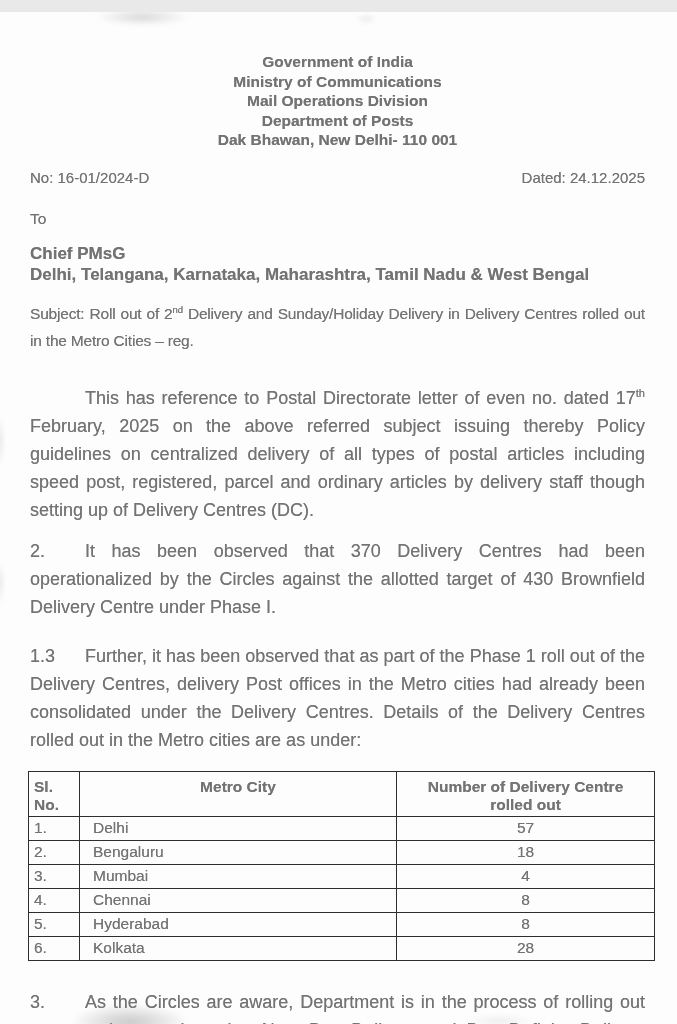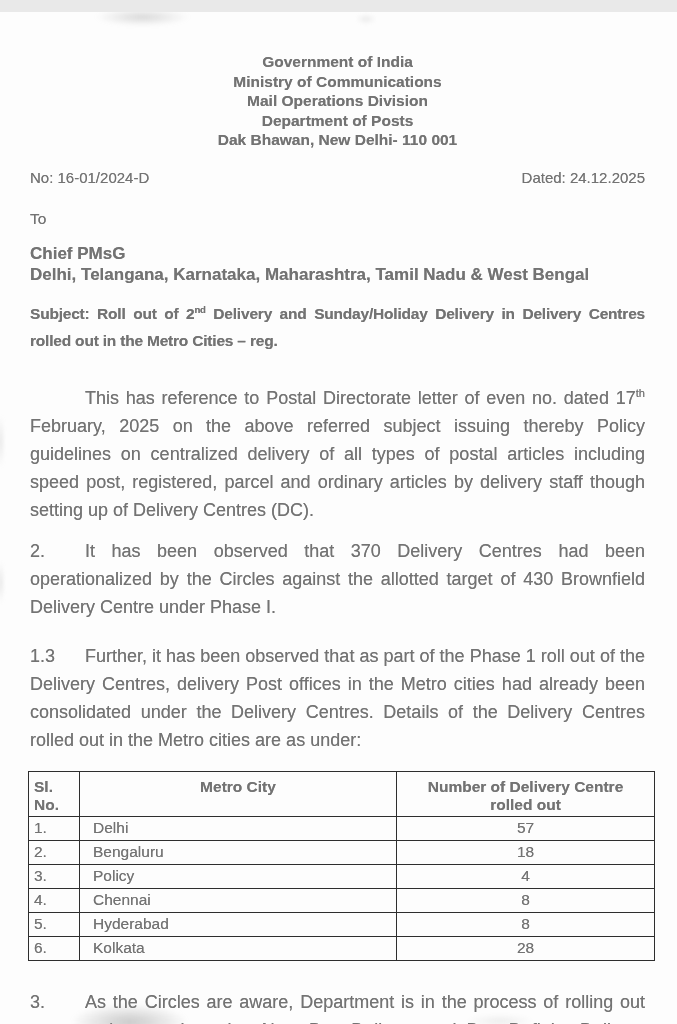--- a/index.html
+++ b/index.html
@@ -18,21 +18,21 @@
 
   .letterhead { text-align: center; font-weight: bold; font-size: 15.5px; line-height: 19.5px; }
 
   .ref-row { display: flex; justify-content: space-between; margin-top: 19px; font-size: 15px; }
 
   .to-line { margin-top: 24px; font-size: 15.5px; }
 
   .addressee { margin-top: 15px; font-weight: bold; font-size: 17px; line-height: 21px; }
 
   .subject {
-    margin-top: 15px; font-weight: bold; font-size: 15.5px; line-height: 27px;
+    margin-top: 15px; font-weight: normal; font-size: 15.5px; line-height: 27px;
     text-align: justify; letter-spacing: -0.2px;
   }
 
   .para { font-size: 18px; line-height: 28px; text-align: justify; margin: 0; }
   .p1 { margin-top: 30px; text-indent: 55px; }
   .p2 { margin-top: 13px; }
   .p21 { margin-top: 21px; }
   .p3 { margin-top: 27px; }
   .pnum { display: inline-block; width: 55px; text-indent: 0; }
 
@@ -124,21 +124,21 @@
           <td class="c-city">Delhi</td>
           <td class="c-count">57</td>
         </tr>
         <tr>
           <td class="c-sl">2.</td>
           <td class="c-city">Bengaluru</td>
           <td class="c-count">18</td>
         </tr>
         <tr>
           <td class="c-sl">3.</td>
-          <td class="c-city">Policy</td>
+          <td class="c-city">Mumbai</td>
           <td class="c-count">4</td>
         </tr>
         <tr>
           <td class="c-sl">4.</td>
           <td class="c-city">Chennai</td>
           <td class="c-count">8</td>
         </tr>
         <tr>
           <td class="c-sl">5.</td>
           <td class="c-city">Hyderabad</td>

